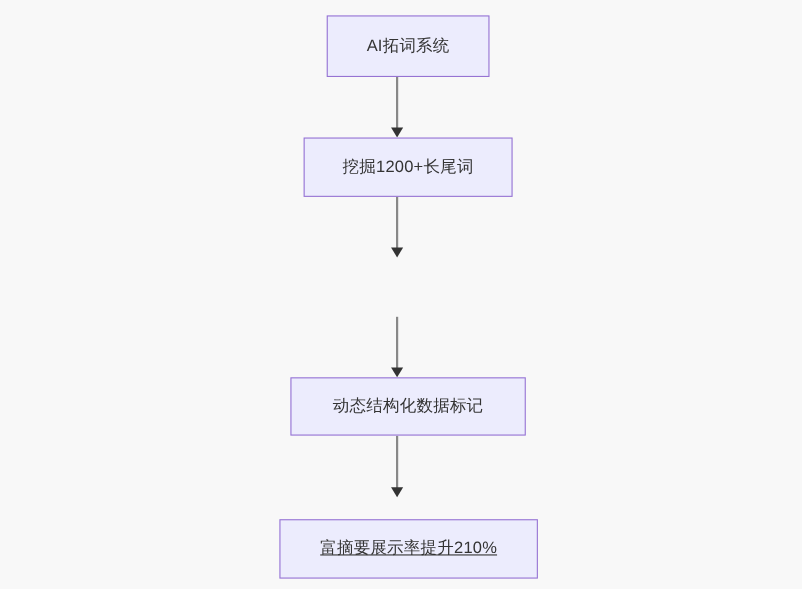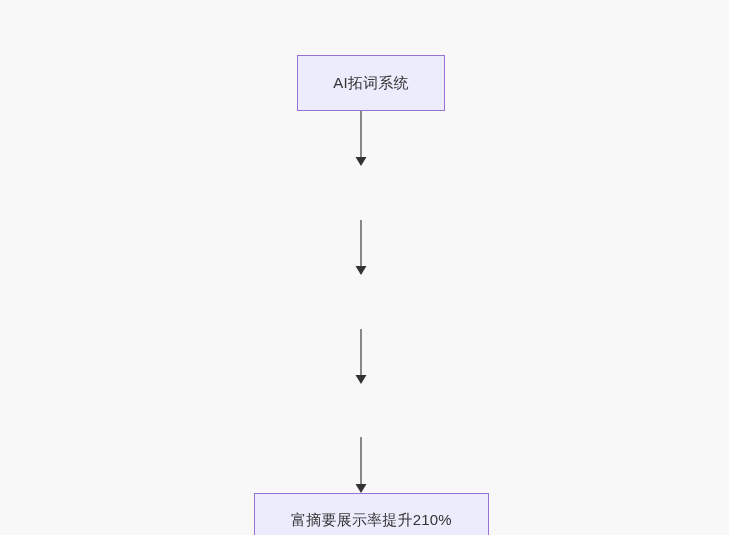--- a/index.html
+++ b/index.html
@@ -11,21 +11,20 @@
     width: 729px;
     height: 535px;
     overflow: hidden;
     font-family: "Liberation Sans", "DejaVu Sans", sans-serif;
   }
   #flowchart-canvas {
     position: relative;
     width: 729px;
     height: 433px;
     background: #f8f8f8;
-    margin-top: 41px;
   }
   .node {
     position: absolute;
     box-sizing: border-box;
     background: #ececfd;
     border: 1.6px solid #9673d3;
     display: flex;
     align-items: center;
     justify-content: center;
     color: #333333;
@@ -68,16 +67,22 @@
     </div>
     <div class="connector" style="left: 351px; top: 396px; height: 56px;">
       <svg width="20" height="56" viewBox="0 0 20 56">
         <line x1="10" y1="0" x2="10" y2="49" stroke="#888888" stroke-width="2"></line>
         <polygon points="4.5,47 15.5,47 10,56" fill="#333333"></polygon>
       </svg>
     </div>
     <div class="node" style="left: 297px; top: 14px; width: 148px; height: 56px; background: rgb(236, 236, 253); border-color: rgb(150, 115, 211); color: rgb(51, 51, 51);">
       <span>AI拓词系统</span>
     </div>
-    <div class="node" style="left: 254px; top: 452px; width: 235px; height: 54px; background: rgb(236, 236, 253); border-color: rgb(150, 115, 211); color: rgb(51, 51, 51);">
+    <div class="node" style="left: 276px; top: 125px; width: 190px; height: 54px; background: rgb(236, 236, 253); border-color: rgb(150, 115, 211); color: rgb(51, 51, 51);">
+      <span>挖掘1200+长尾词</span>
+    </div>
+    <div class="node" style="left: 264px; top: 343px; width: 214px; height: 53px; background: rgb(236, 236, 253); border-color: rgb(150, 115, 211); color: rgb(51, 51, 51);">
+      <span>动态结构化数据标记</span>
+    </div>
+    <div class="node" style="left: 254px; top: 472px; width: 235px; height: 54px; background: rgb(236, 236, 253); border-color: rgb(150, 115, 211); color: rgb(51, 51, 51); text-decoration: underline;">
       <span>富摘要展示率提升210%</span>
     </div>
   </div>
 
 </body></html>

